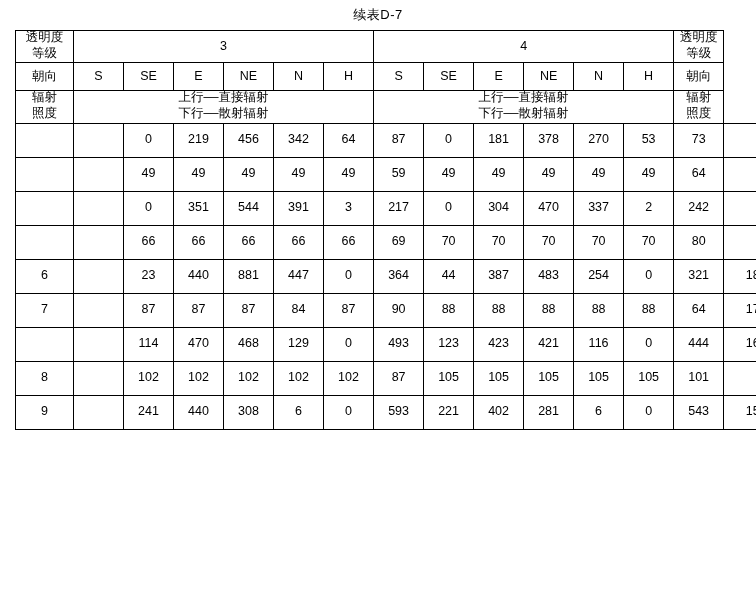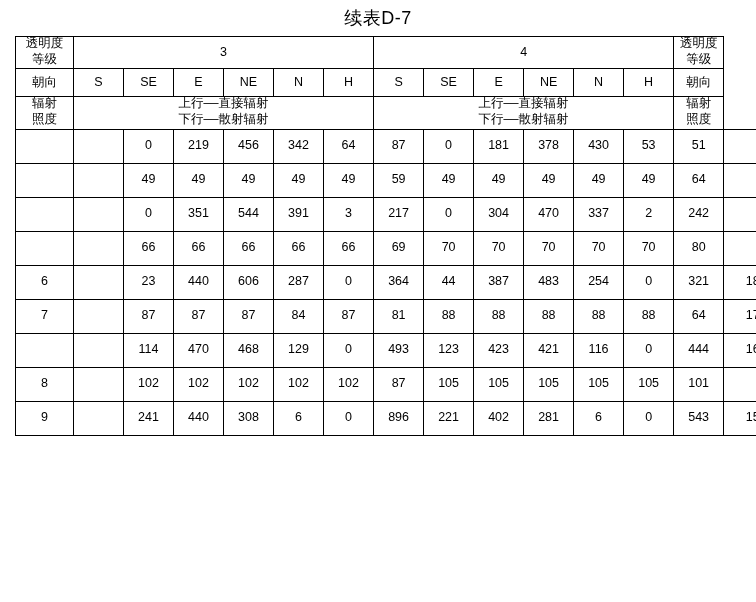--- a/index.html
+++ b/index.html
@@ -15,21 +15,21 @@
     overflow: hidden;
   }
   .page {
     position: relative;
     width: 756px;
     height: 602px;
     box-sizing: border-box;
   }
   .doc-title {
     text-align: center;
-    font-size: 18px;
+    font-size: 13px;
     padding-top: 6px;
     padding-bottom: 6px;
     letter-spacing: 0.5px;
   }
   table.sheet {
     border-collapse: collapse;
     table-layout: fixed;
     margin-left: 15px;
     width: 726px;
   }
@@ -139,23 +139,23 @@
         <td class="cell-r"></td>
         <td class="cell-r">0</td>
         <td class="cell-r">219</td>
         <td class="cell-r">456</td>
         <td class="cell-r">342</td>
         <td class="cell-r">64</td>
         <td class="cell-r">87</td>
         <td class="cell-r">0</td>
         <td class="cell-r">181</td>
         <td class="cell-r">378</td>
-        <td class="cell-r">430</td>
+        <td class="cell-r">270</td>
         <td class="cell-r">53</td>
-        <td class="cell-r">51</td>
+        <td class="cell-r">73</td>
         <td class="cell-r"></td>
       </tr>
 
       <tr class="data-row">
         <td class="cell-r"></td>
         <td class="cell-r"></td>
         <td class="cell-r">49</td>
         <td class="cell-r">49</td>
         <td class="cell-r">49</td>
         <td class="cell-r">49</td>
@@ -204,42 +204,42 @@
         <td class="cell-r">70</td>
         <td class="cell-r">80</td>
         <td class="cell-r"></td>
       </tr>
 
       <tr class="data-row">
         <td class="cell-r">6</td>
         <td class="cell-r"></td>
         <td class="cell-r">23</td>
         <td class="cell-r">440</td>
-        <td class="cell-r">606</td>
-        <td class="cell-r">287</td>
+        <td class="cell-r">881</td>
+        <td class="cell-r">447</td>
         <td class="cell-r">0</td>
         <td class="cell-r">364</td>
         <td class="cell-r">44</td>
         <td class="cell-r">387</td>
         <td class="cell-r">483</td>
         <td class="cell-r">254</td>
         <td class="cell-r">0</td>
         <td class="cell-r">321</td>
         <td class="cell-r">18</td>
       </tr>
 
       <tr class="data-row">
         <td class="cell-r">7</td>
         <td class="cell-r"></td>
         <td class="cell-r">87</td>
         <td class="cell-r">87</td>
         <td class="cell-r">87</td>
         <td class="cell-r">84</td>
         <td class="cell-r">87</td>
-        <td class="cell-r">81</td>
+        <td class="cell-r">90</td>
         <td class="cell-r">88</td>
         <td class="cell-r">88</td>
         <td class="cell-r">88</td>
         <td class="cell-r">88</td>
         <td class="cell-r">88</td>
         <td class="cell-r">64</td>
         <td class="cell-r">17</td>
       </tr>
 
       <tr class="data-row">
@@ -279,21 +279,21 @@
       </tr>
 
       <tr class="data-row">
         <td class="cell-r">9</td>
         <td class="cell-r"></td>
         <td class="cell-r">241</td>
         <td class="cell-r">440</td>
         <td class="cell-r">308</td>
         <td class="cell-r">6</td>
         <td class="cell-r">0</td>
-        <td class="cell-r">896</td>
+        <td class="cell-r">593</td>
         <td class="cell-r">221</td>
         <td class="cell-r">402</td>
         <td class="cell-r">281</td>
         <td class="cell-r">6</td>
         <td class="cell-r">0</td>
         <td class="cell-r">543</td>
         <td class="cell-r">15</td>
       </tr>
     </tbody>
   </table>

